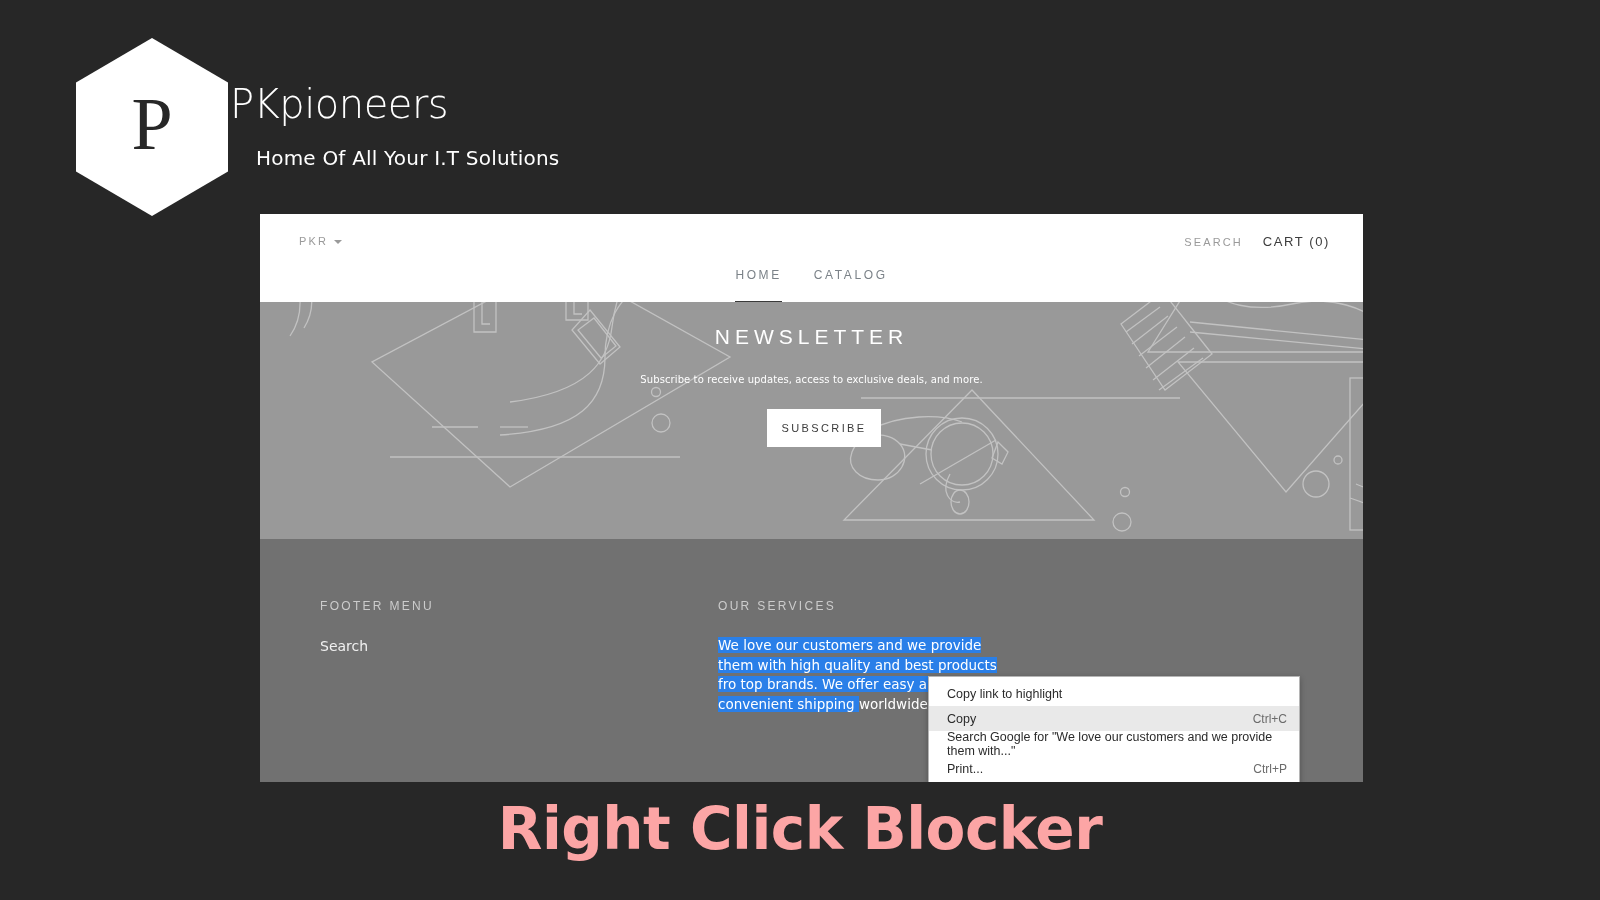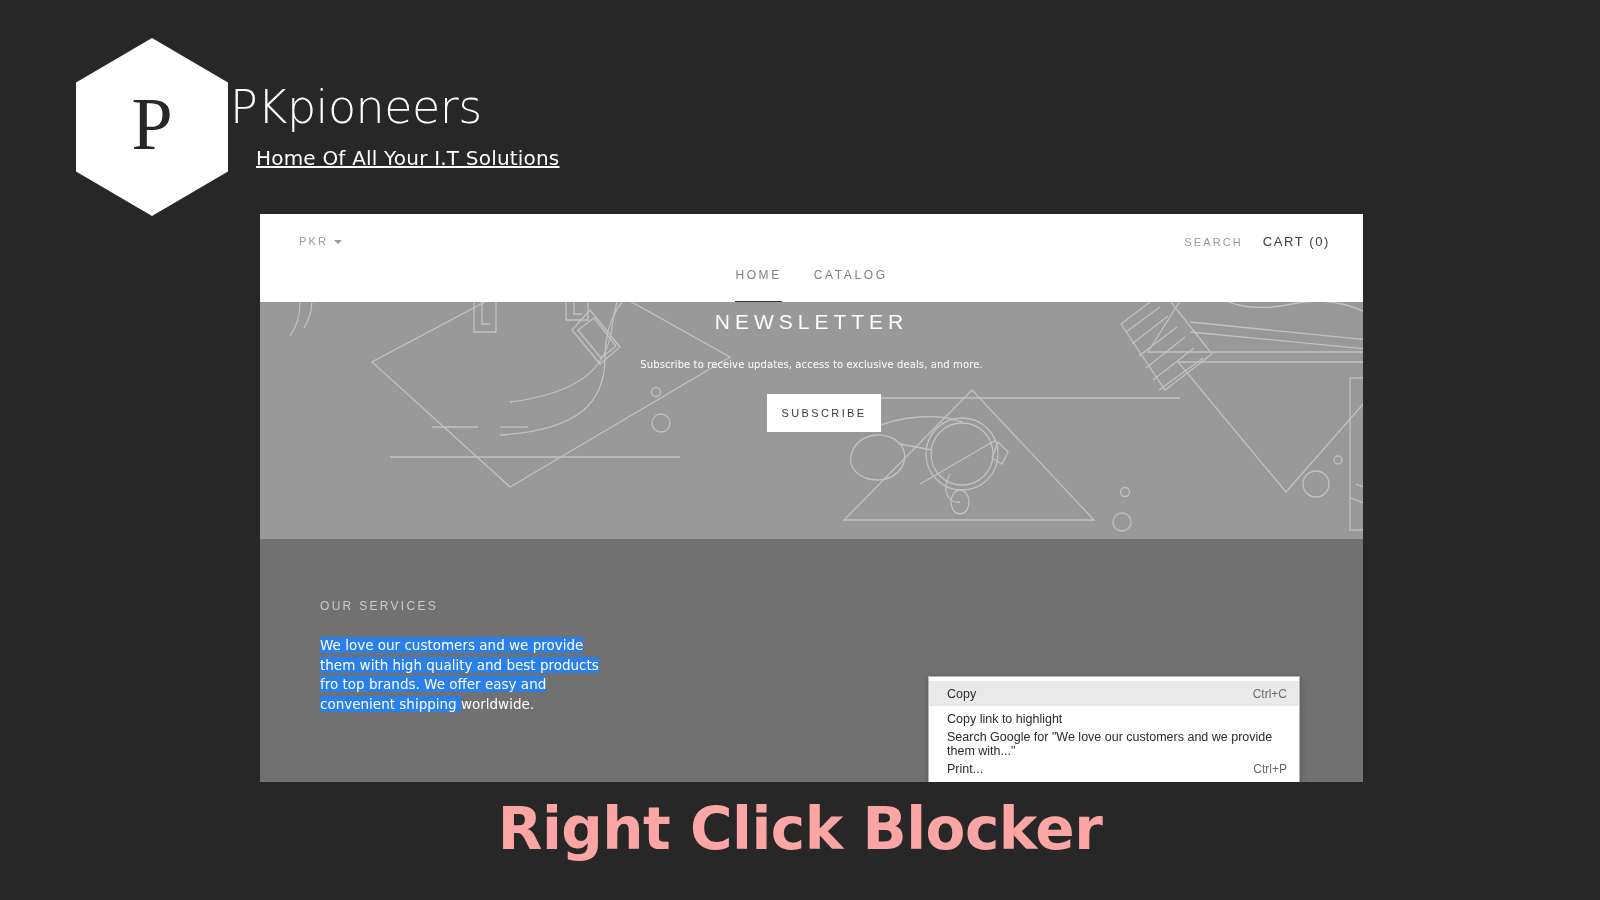--- a/index.html
+++ b/index.html
@@ -16,30 +16,29 @@
   .brand { position: absolute; left: 76px; top: 38px; width: 700px; height: 180px; }
   .hexwrap { position: absolute; left: 0; top: 0; width: 152px; height: 178px; }
   .hex-letter {
     position: absolute; left: 0; top: 0; width: 152px; height: 178px;
     display: flex; align-items: center; justify-content: center;
     font-family: "Liberation Serif", serif;
     font-size: 74px; color: #272727; line-height: 1; padding-bottom: 6px;
   }
   .brand-name {
     position: absolute; left: 154px; top: 46px;
-    font-size: 46px; font-weight: 300; color: #ffffff;
+    font-size: 40px; font-weight: 300; color: #ffffff;
     letter-spacing: -0.5px; line-height: 1;
     font-family: "DejaVu Sans", sans-serif;
   }
   .brand-tag {
     position: absolute; left: 180px; top: 108px;
     font-size: 20px; font-weight: 400; color: #ffffff;
     letter-spacing: 0.2px;
     font-family: "DejaVu Sans", sans-serif;
-    text-decoration: underline;
   }
 
   
   .viewport {
     position: absolute; left: 260px; top: 214px;
     width: 1103px; height: 568px;
     background: #ffffff; overflow: hidden;
   }
 
   
@@ -75,21 +74,21 @@
     content: ""; position: absolute; left: 0; right: 0; bottom: 0;
     height: 3px; background: #3a3a3a;
   }
 
   
   .newsletter {
     position: relative; width: 100%; height: 237px;
     background: #999999; overflow: hidden;
   }
   .nl-art { position: absolute; inset: 0; opacity: 1; }
-  .nl-inner { position: relative; z-index: 2; text-align: center; padding-top: 8px; }
+  .nl-inner { position: relative; z-index: 2; text-align: center; padding-top: 23px; }
   .nl-title {
     font-size: 21px; letter-spacing: 5px; color: #ffffff; font-weight: 400;
   }
   .nl-sub {
     margin-top: 25px; font-size: 10px; color: #ffffff; letter-spacing: 0.1px;
     font-family: "DejaVu Sans", sans-serif; font-weight: 400;
   }
   .nl-form {
     margin-top: 24px; display: flex; justify-content: center; align-items: stretch; gap: 0;
   }
@@ -268,36 +267,40 @@
       <div class="nl-inner">
         <div class="nl-title">NEWSLETTER</div>
         <div class="nl-sub">Subscribe to receive updates, access to exclusive deals, and more.</div>
         <div class="nl-form">
           <button class="nl-btn">SUBSCRIBE</button>
         </div>
       </div>
     </div>
 
     <div class="site-footer">
+      <div class="fcol menu">
+        <div class="fcol-title">FOOTER MENU</div>
+        <div class="fcol-link">Search</div>
+      </div>
       <div class="fcol services">
         <div class="fcol-title">OUR SERVICES</div>
         <div class="fservices-text"><span class="sel">We love our customers and we provide them with high quality and best products fro top brands. We offer easy and convenient shipping </span><span>worldwide.</span></div>
       </div>
     </div>
 
     <div class="ctxmenu">
+      <div class="ctx-item">
+        <span class="lbl">Copy link to highlight</span>
+        <span class="acc"></span>
+      </div>
       <div class="ctx-item hl">
         <span class="lbl">Copy</span>
         <span class="acc">Ctrl+C</span>
       </div>
       <div class="ctx-item">
-        <span class="lbl">Copy link to highlight</span>
-        <span class="acc"></span>
-      </div>
-      <div class="ctx-item">
         <span class="lbl">Search Google for "We love our customers and we provide them with..."</span>
         <span class="acc"></span>
       </div>
       <div class="ctx-item">
         <span class="lbl">Print...</span>
         <span class="acc">Ctrl+P</span>
       </div>
 
     </div>
 

